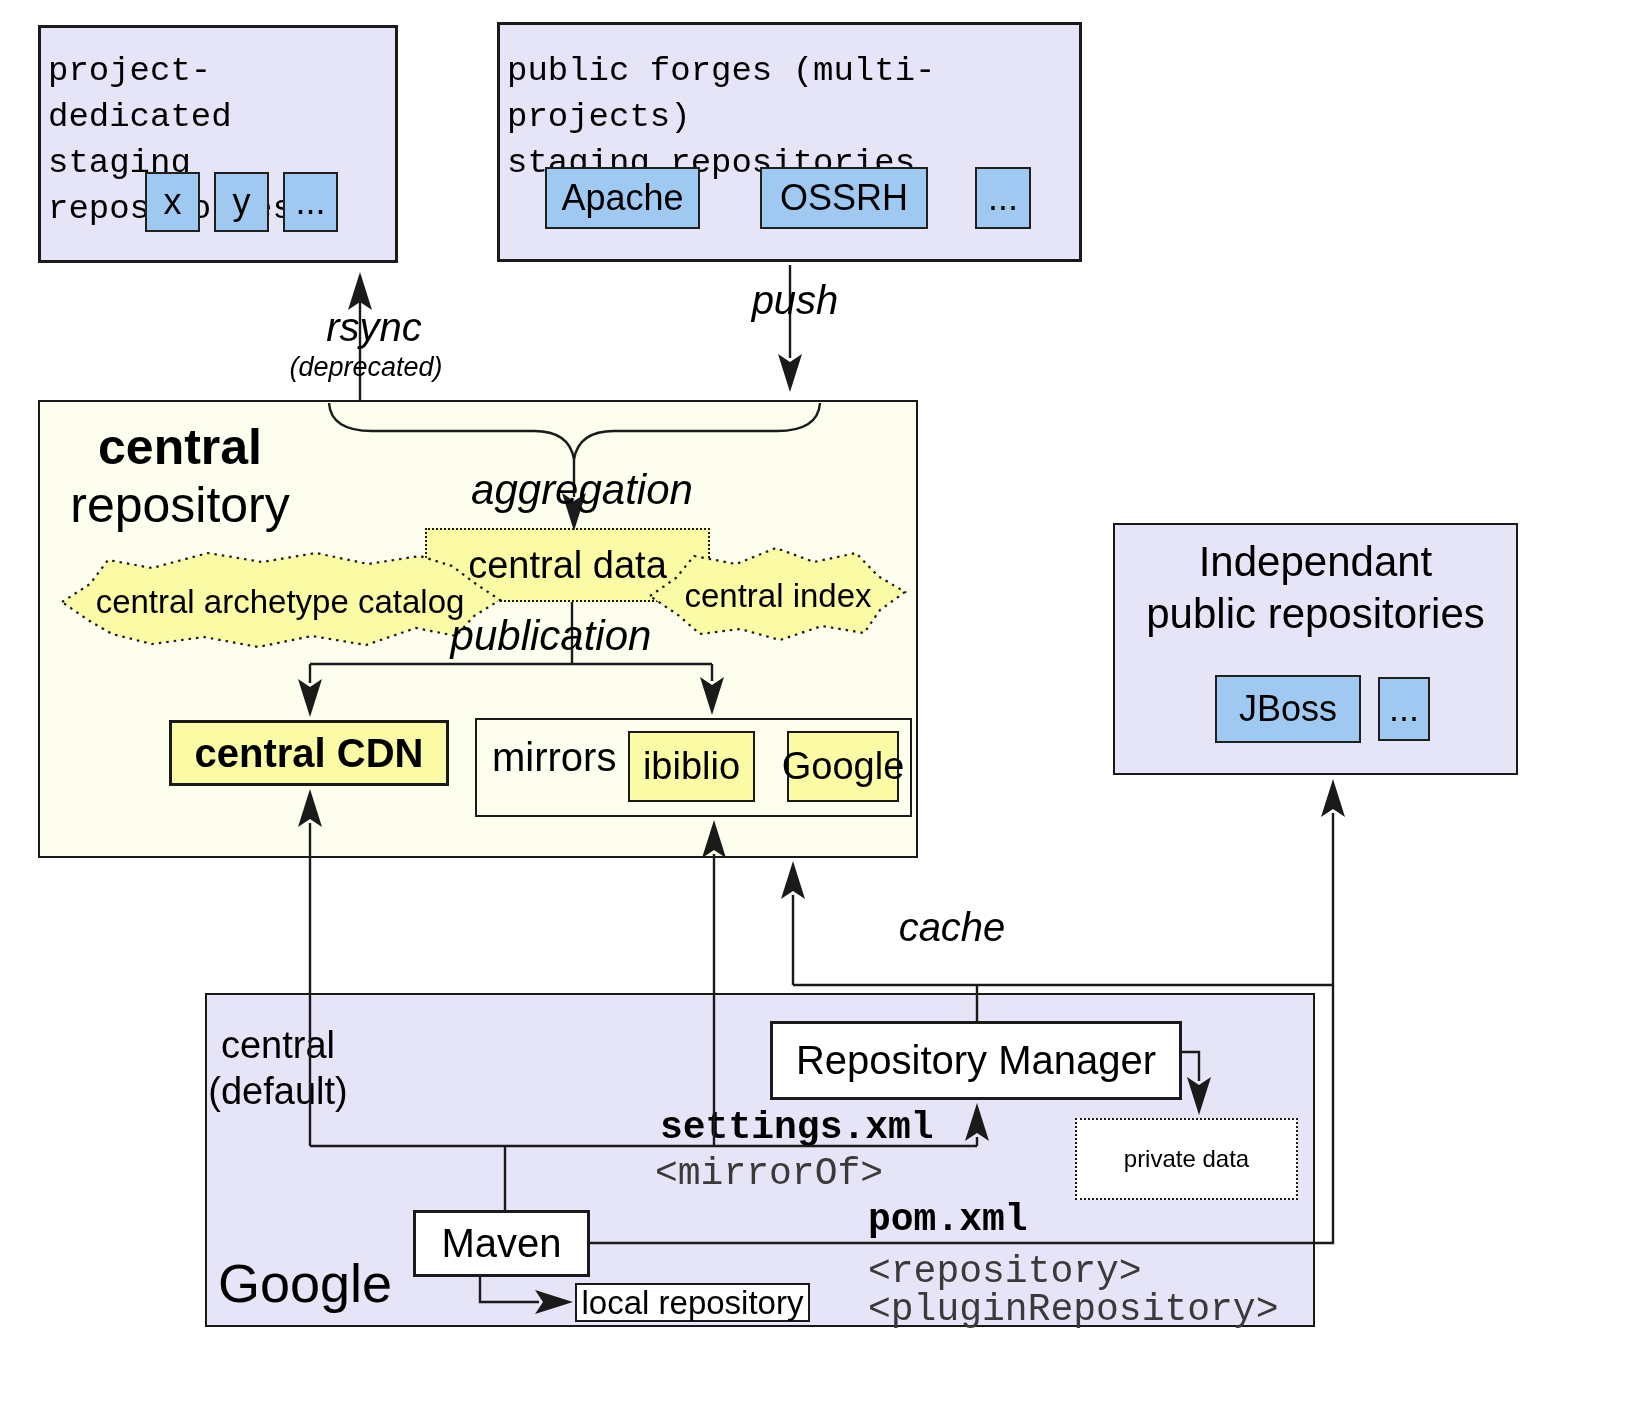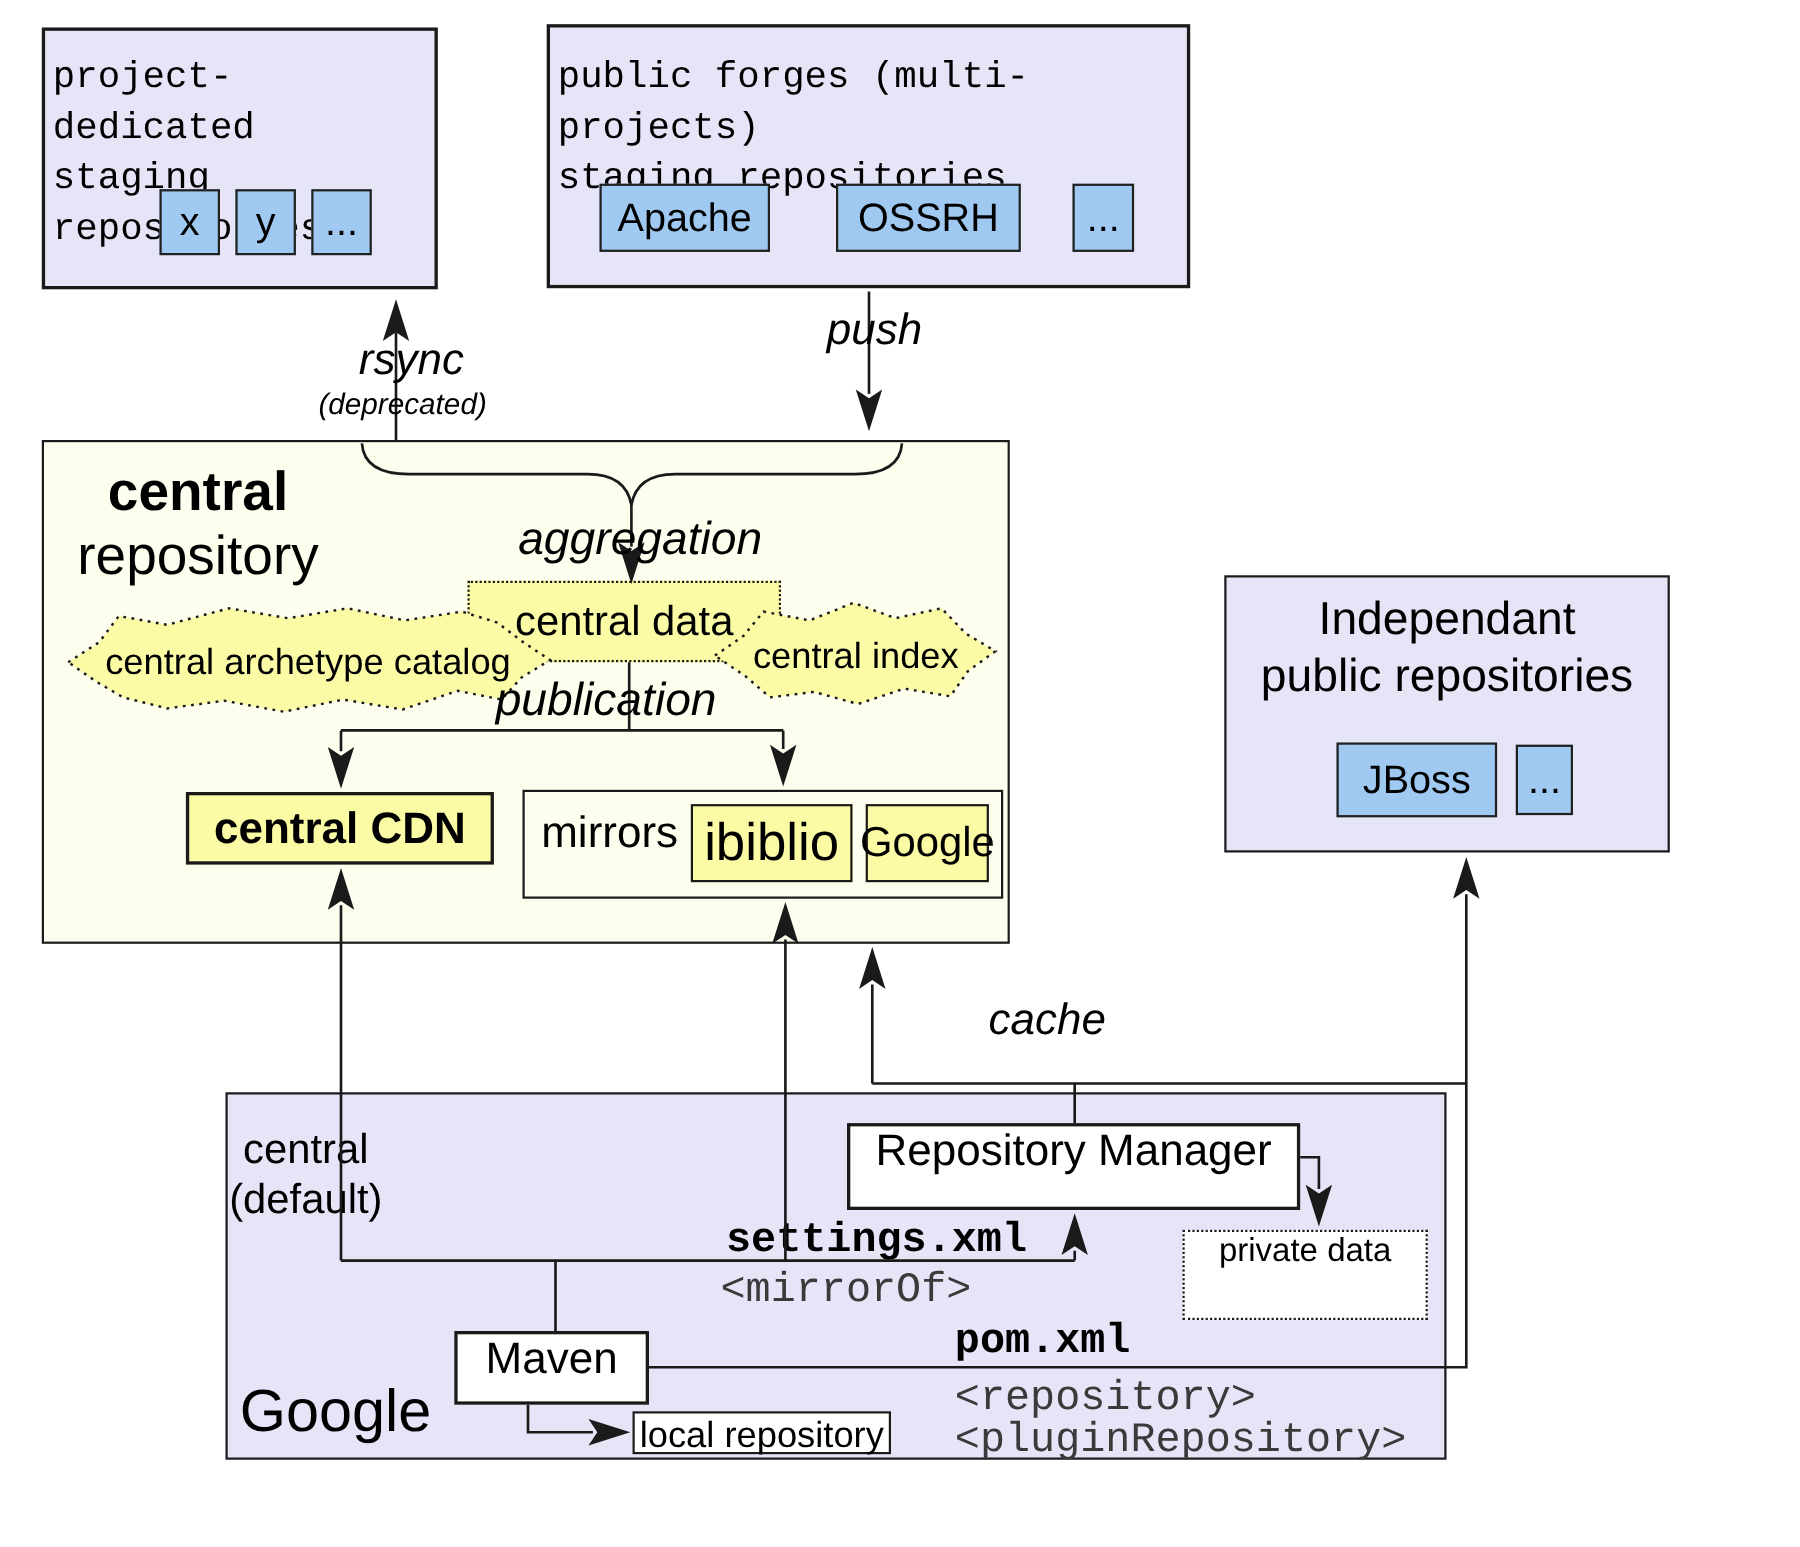--- a/index.html
+++ b/index.html
@@ -11,21 +11,21 @@
     font-family:"Liberation Sans",sans-serif;color:#000;overflow:hidden;}
   .abs{position:absolute;box-sizing:border-box;}
   .box{position:absolute;box-sizing:border-box;border:3px solid var(--border);}
   .lav{background:var(--lavender);}
   .cream{background:var(--cream);}
   .chip{position:absolute;box-sizing:border-box;background:var(--blue);border:2.4px solid #20201e;
     display:flex;align-items:center;justify-content:center;font-size:36px;}
   .ybox{position:absolute;box-sizing:border-box;background:var(--yellow);
     display:flex;align-items:center;justify-content:center;}
   .wbox{position:absolute;box-sizing:border-box;background:#ffffff;border:3px solid var(--border);
-    display:flex;justify-content:center;}
+    display:flex;align-items:center;justify-content:center;}
   .title2{position:absolute;line-height:46px;font-size:34px;font-family:Liberation Mono, monospace;}
   .flowlabel{position:absolute;font-style:italic;text-align:center;}
   .mono{font-family:"Liberation Mono",monospace;}
   .gray{color:var(--mono_gray);}
   svg.overlay{position:absolute;left:0;top:0;pointer-events:none;}
   svg .ln{stroke:var(--border);stroke-width:2.4;fill:none;}
   svg .hd{fill:var(--border);stroke:none;}
   svg .dotshape{fill:var(--yellow);stroke:var(--border);stroke-width:2.2;stroke-dasharray:2.5 5;}
   .dotted{border:2.4px dotted var(--border) !important;}
 </style>
@@ -83,21 +83,21 @@
   </svg>
   <div class="abs" style="left:85px;top:583px;width:390px;text-align:center;font-size:33px;">central archetype catalog</div>
   <div class="abs" style="left:663px;top:577px;width:230px;text-align:center;font-size:33px;">central index</div>
 
   <div class="ybox" style="left:169px;top:720px;width:280px;height:66px;border:3px solid var(--border);font-weight:bold;font-size:40px;">
     <span>central CDN</span>
   </div>
 
   <div class="box cream" style="left:475px;top:718px;width:437px;height:99px;border-width:2.6px;"></div>
   <div class="abs" style="left:492px;top:735px;font-size:40px;">mirrors</div>
-  <div class="ybox" style="left:628px;top:731px;width:147px;height:71px;border:2.6px solid var(--border);font-size:48px;">
+  <div class="ybox" style="left:628px;top:731px;width:127px;height:71px;border:2.6px solid var(--border);font-size:38px;">
     <span>ibiblio</span>
   </div>
   <div class="ybox" style="left:787px;top:731px;width:112px;height:71px;border:2.6px solid var(--border);font-size:38px;">
     <span>Google</span>
   </div>
 
   <div class="abs" style="left:1123px;top:536px;width:385px;text-align:center;line-height:52px;font-size:42px;">
     <div>Independant</div>
     <div>public repositories</div>
   </div>
@@ -110,21 +110,21 @@
 
   <div class="abs" style="left:168px;top:1022px;width:220px;text-align:center;line-height:46px;font-size:38px;">
     <div>central</div>
     <div>(default)</div>
   </div>
   <div class="abs" style="left:218px;top:1252px;font-size:54px;">Google</div>
 
   <div class="wbox" style="left:770px;top:1021px;width:412px;height:79px;font-size:40px;">
     <span>Repository Manager</span>
   </div>
-  <div class="wbox dotted" style="left:1075px;top:1118px;width:223px;height:82px;font-size:30px;">
+  <div class="wbox dotted" style="left:1075px;top:1118px;width:223px;height:82px;font-size:24px;">
     <span>private data</span>
   </div>
   <div class="wbox" style="left:413px;top:1210px;width:177px;height:67px;font-size:40px;">
     <span>Maven</span>
   </div>
   <div class="wbox" style="left:575px;top:1283px;width:235px;height:39px;border-width:2px;font-size:33px;">
     <span>local repository</span>
   </div>
 
   <div class="abs mono" style="left:660px;top:1106px;width:280px;text-align:left;font-size:38px;font-weight:bold;">settings.xml</div>

